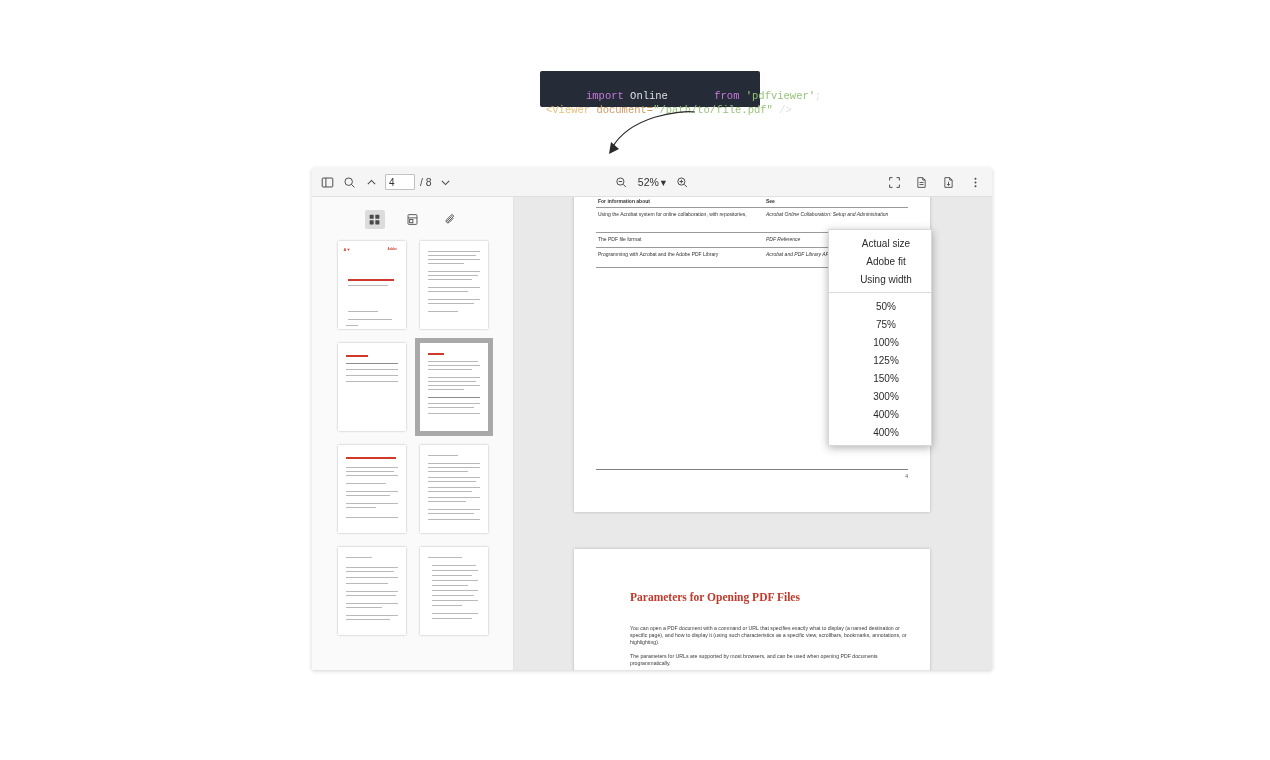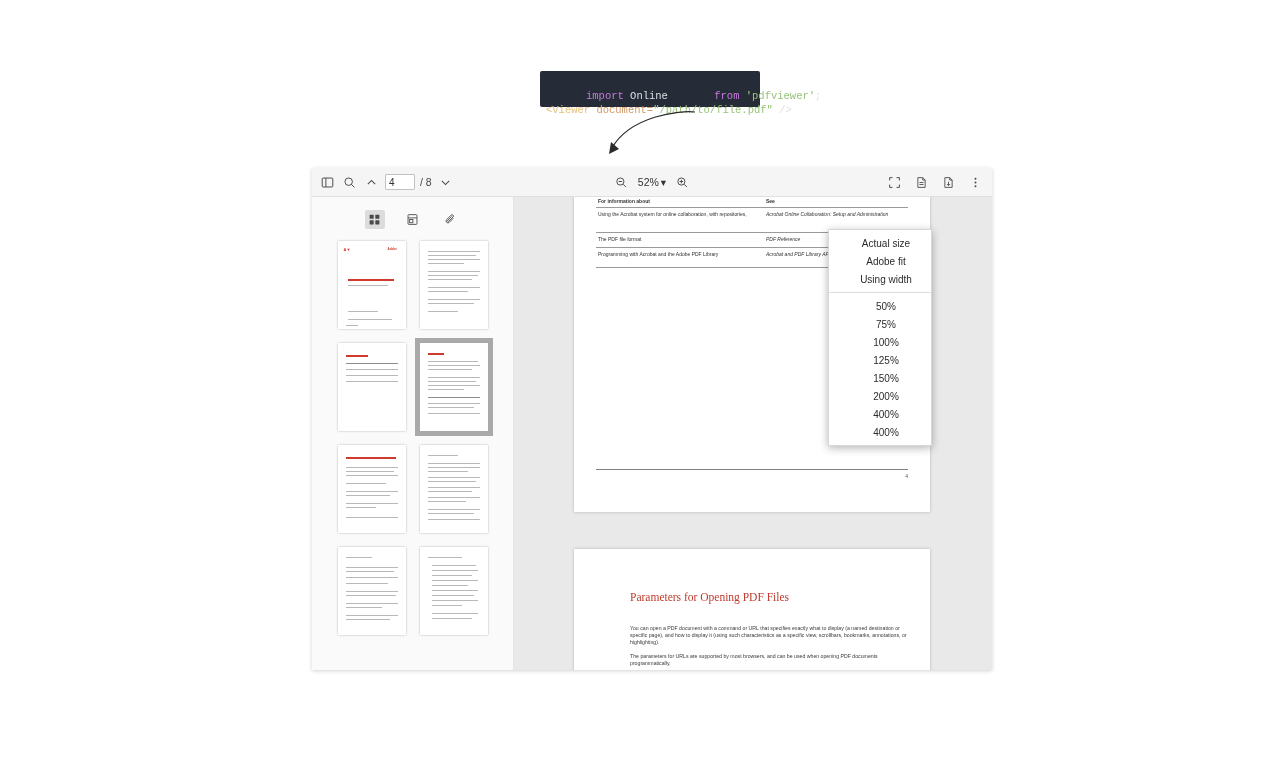--- a/index.html
+++ b/index.html
@@ -210,21 +210,21 @@
     background: #fff;
     box-shadow: 0 0 3px rgba(0,0,0,0.22);
   }
   #page-prev { top: -40px; height: 355px; }
   #page-next { top: 352px; height: 360px; }
 
   .pg-inner { position: relative; width: 100%; height: 100%; }
   .pg-heading {
     position: absolute;
     color: #c0392b;
-    font-weight: normal;
+    font-weight: bold;
   }
   .pg-text {
     position: absolute;
     font-size: 5.2px;
     color: #3a3a3a;
     line-height: 7px;
   }
   .tbl-line { position: absolute; background: #9a9a9a; height: 1px; }
   .tbl-cell {
     position: absolute;
@@ -555,21 +555,21 @@
         <div class="zoom-menu">
           <div class="zm-item">Actual size</div>
           <div class="zm-item">Adobe fit</div>
           <div class="zm-item">Using width</div>
           <div class="zm-sep"></div>
           <div class="zm-item">50%</div>
           <div class="zm-item">75%</div>
           <div class="zm-item">100%</div>
           <div class="zm-item">125%</div>
           <div class="zm-item">150%</div>
-          <div class="zm-item">200%</div>
+          <div class="zm-item">300%</div>
           <div class="zm-item">400%</div>
           <div class="zm-item">400%</div>
         </div>
 
       </div>
     </div>
   </div>
 </div>
 
 </body></html>

